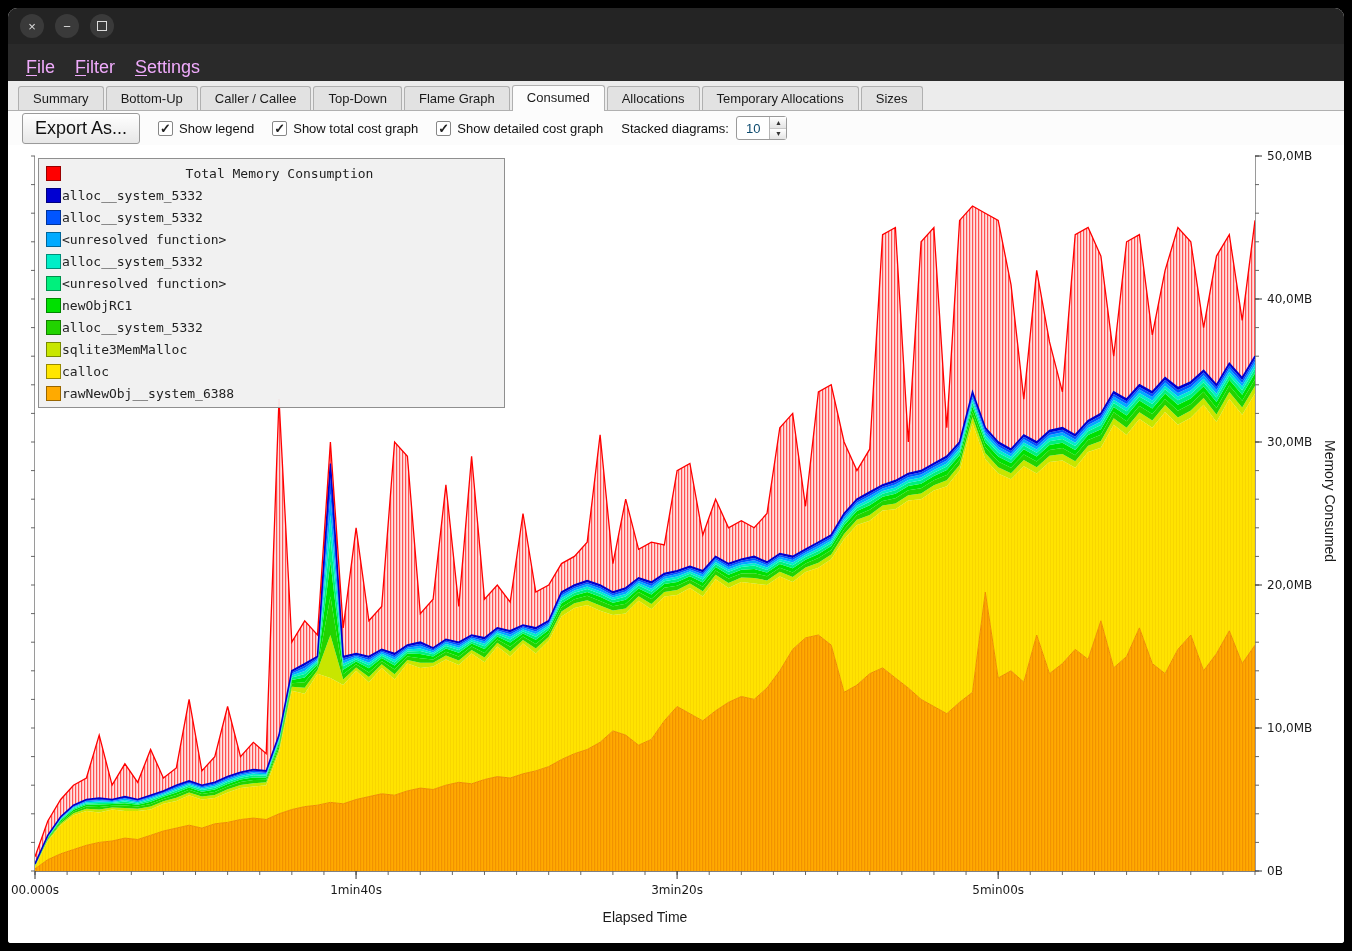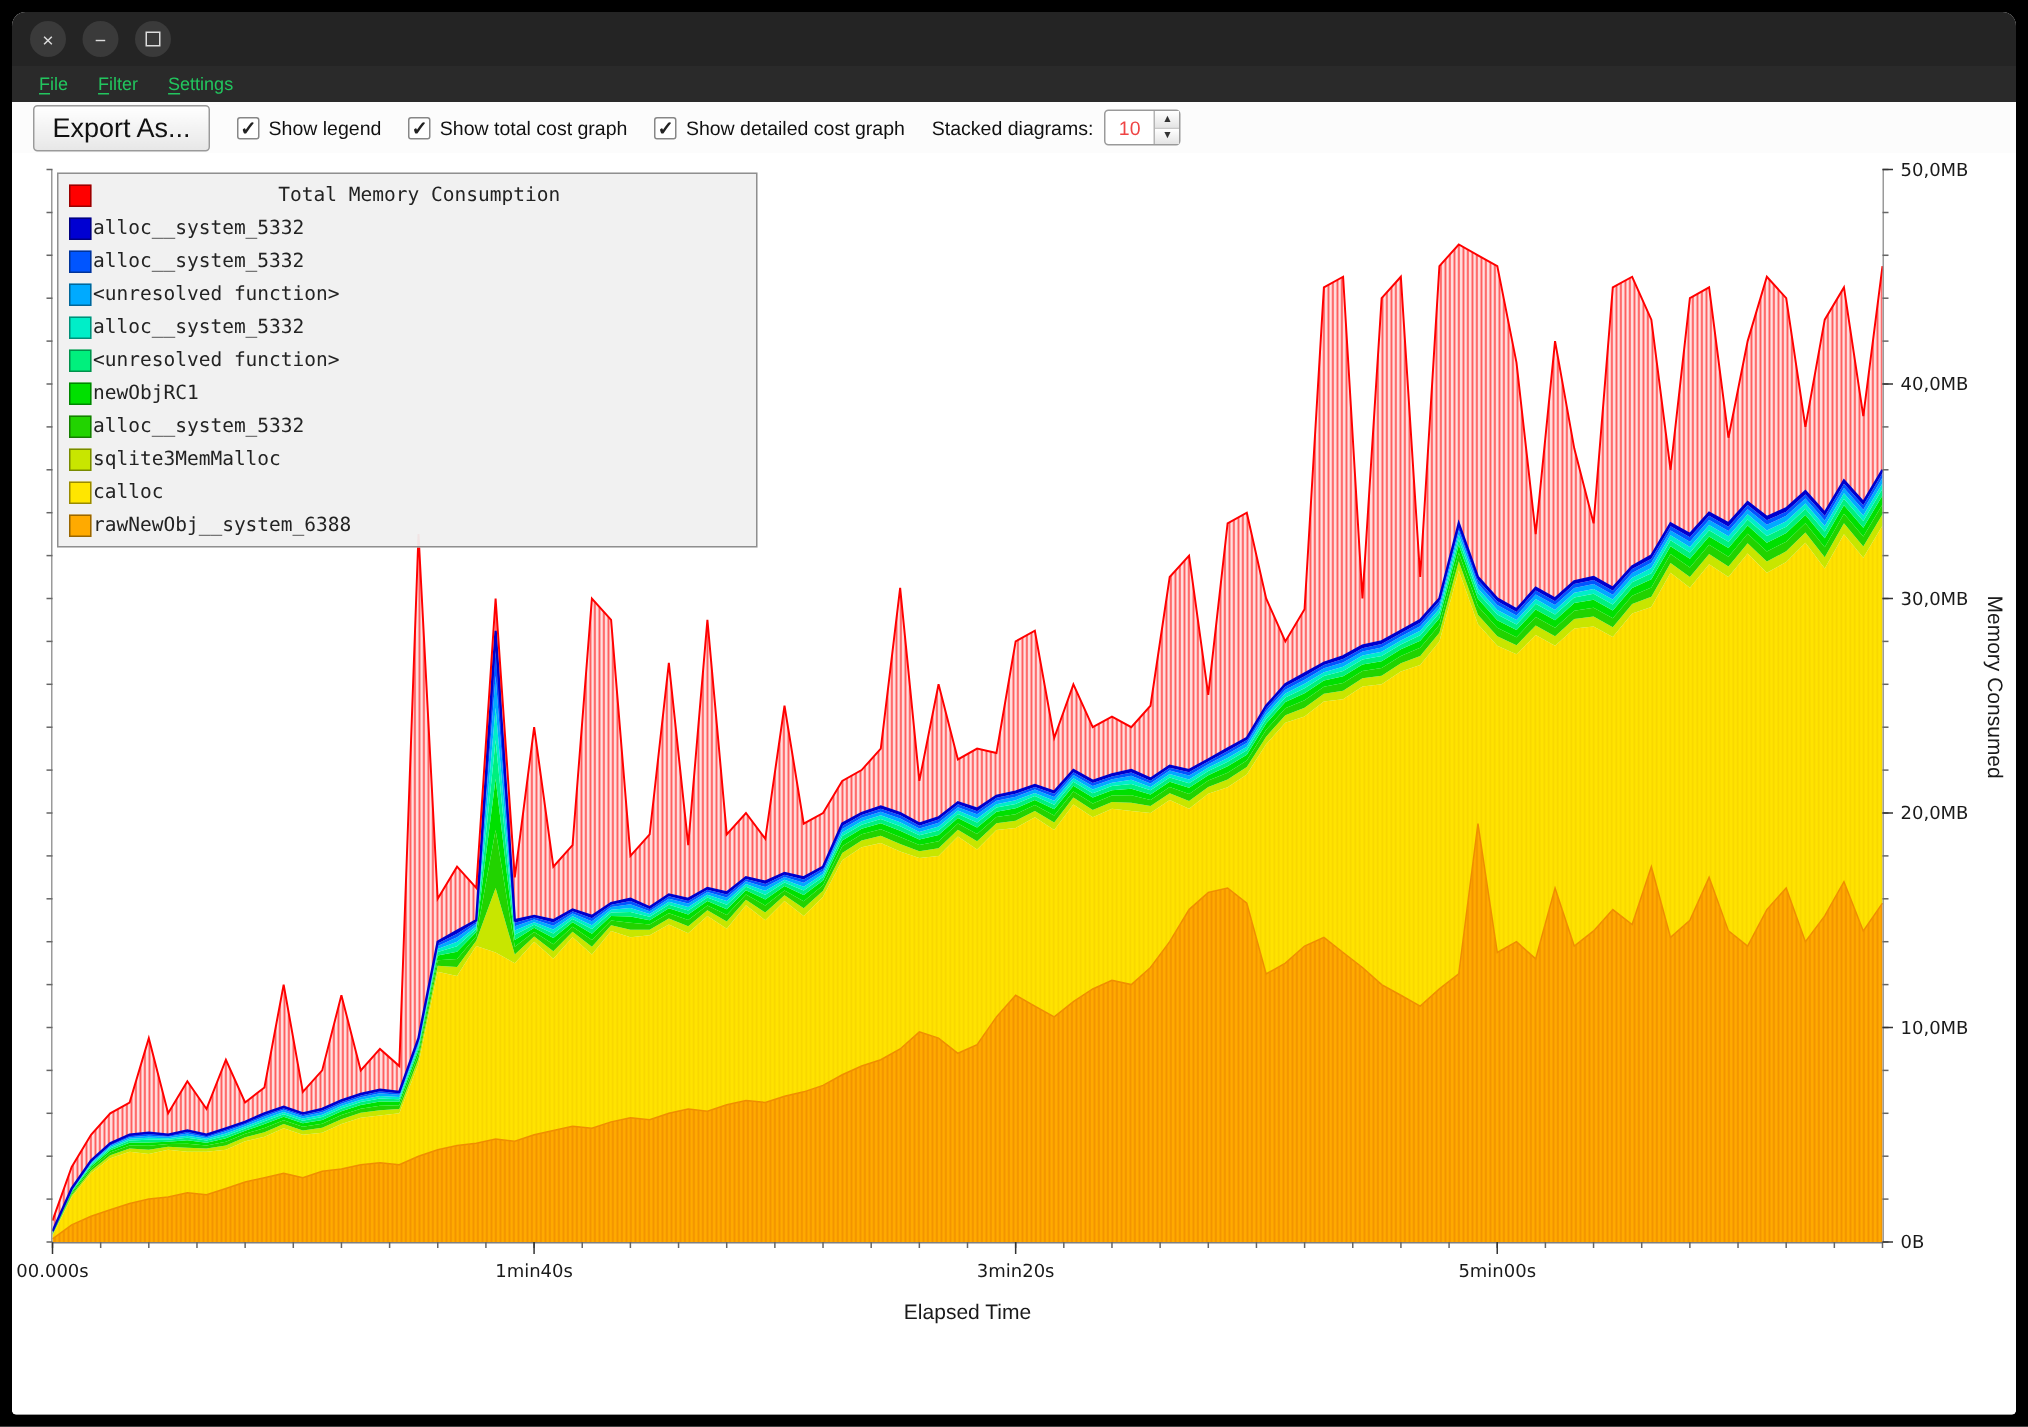--- a/index.html
+++ b/index.html
@@ -8,38 +8,38 @@
     border-radius:9px 9px 3px 3px;overflow:hidden;display:flex;flex-direction:column;}
   
   .titlebar{flex:0 0 36px;background:#242424;display:flex;align-items:center;position:relative;}
   .winbtns{display:flex;gap:11px;margin-left:12px;z-index:2;}
   .wbtn{width:24px;height:24px;border-radius:50%;background:#3a3a3a;color:#dcdcdc;display:flex;
     align-items:center;justify-content:center;font-size:13px;line-height:1;}
   .maxsquare{width:8px;height:8px;border:1.5px solid #dcdcdc;display:inline-block;}
   .titletext{position:absolute;left:0;right:0;text-align:center;color:#ffffff;font-weight:bold;font-size:13px;}
   
   .menubar{flex:0 0 24px;background:#2a2a2a;display:flex;align-items:center;padding-left:8px;}
-  .menu-item{color:#22c55e;font-size:12px;padding:3px 10px;}
+  .menu-item{color:#f0abfc;font-size:18px;padding:3px 10px;margin-top:10px;}
   .menu-item u{text-underline-offset:2px;}
   
   .tabbar{flex:0 0 28px;box-sizing:border-box;background:#ececec;display:flex;align-items:flex-end;
     padding:4px 0 0 10px;border-bottom:1px solid #b0b0b0;}
   .tab{padding:4px 14px 4px 14px;font-size:13px;background:#e2e2e2;border:1px solid #b0b0b0;border-bottom:none;
     border-radius:3px 3px 0 0;margin-right:2px;color:#1a1a1a;white-space:nowrap;}
   .tab.active{background:#fcfcfc;margin-bottom:-1px;padding-bottom:6px;}
   
   .toolbar{flex:0 0 34px;display:flex;align-items:center;gap:18px;padding-left:14px;background:#fcfcfc;}
   .export-btn{font-size:18px;padding:4px 12px;border:1px solid #9a9a9a;border-radius:3px;
     background:linear-gradient(#ffffff,#e7e7e7);color:#111;font-family:"Liberation Sans",sans-serif;}
   .cb{display:flex;align-items:center;gap:6px;font-size:13px;color:#111;}
   .cbbox{width:15px;height:15px;box-sizing:border-box;border:1px solid #878787;border-radius:2px;background:#fff;
     display:flex;align-items:center;justify-content:center;font-size:13px;font-weight:bold;color:#222;line-height:1;}
   .stackedgroup{display:flex;align-items:center;gap:7px;font-size:13px;color:#111;}
   .spin{display:flex;border:1px solid #9a9a9a;border-radius:3px;background:#fff;height:24px;box-sizing:border-box;}
-  .spin .val{padding:0 9px;font-size:13px;display:flex;align-items:center;color:#ef4444;}
+  .spin .val{padding:0 9px;font-size:13px;display:flex;align-items:center;color:#0c4a6e;}
   .spin .btns{display:flex;flex-direction:column;border-left:1px solid #b5b5b5;width:16px;}
   .spin .btns span{flex:1;font-size:7px;display:flex;align-items:center;justify-content:center;color:#333;
     background:linear-gradient(#ffffff,#e4e4e4);}
   .spin .btns span:first-child{border-bottom:1px solid #c8c8c8;}
   
   .chart-area{position:relative;flex:1;background:#ffffff;}
   #chart-svg{position:absolute;left:0;top:0;}
   .legend{position:absolute;left:30px;top:13px;width:467px;box-sizing:border-box;background:rgba(240,240,240,0.95);
     border:1px solid #8f8f8f;padding:3px 0;font-family:"DejaVu Sans Mono",monospace;font-size:13px;color:#232323;}
   .lrow{display:flex;align-items:center;height:22px;padding:0 7px;gap:1px;}
@@ -67,20 +67,31 @@
       </div>
     </div>
   </div>
 
   <div class="menubar" id="menubar">
       <div class="menu-item"><u>F</u>ile</div>
       <div class="menu-item"><u>F</u>ilter</div>
       <div class="menu-item"><u>S</u>ettings</div>
     </div>
 
+  <div class="tabbar" id="tabbar">
+      <div class="tab">Summary</div>
+      <div class="tab">Bottom-Up</div>
+      <div class="tab">Caller / Callee</div>
+      <div class="tab">Top-Down</div>
+      <div class="tab">Flame Graph</div>
+      <div class="tab active">Consumed</div>
+      <div class="tab">Allocations</div>
+      <div class="tab">Temporary Allocations</div>
+      <div class="tab">Sizes</div>
+    </div>
 
   <div class="toolbar">
     <button class="export-btn">Export As...</button>
     <div id="checkboxes" style="display:flex;align-items:center;gap:18px;">
         <label class="cb">
           <span class="cbbox">✓</span>
           <span>Show legend</span>
         </label>
         <label class="cb">
           <span class="cbbox">✓</span>

